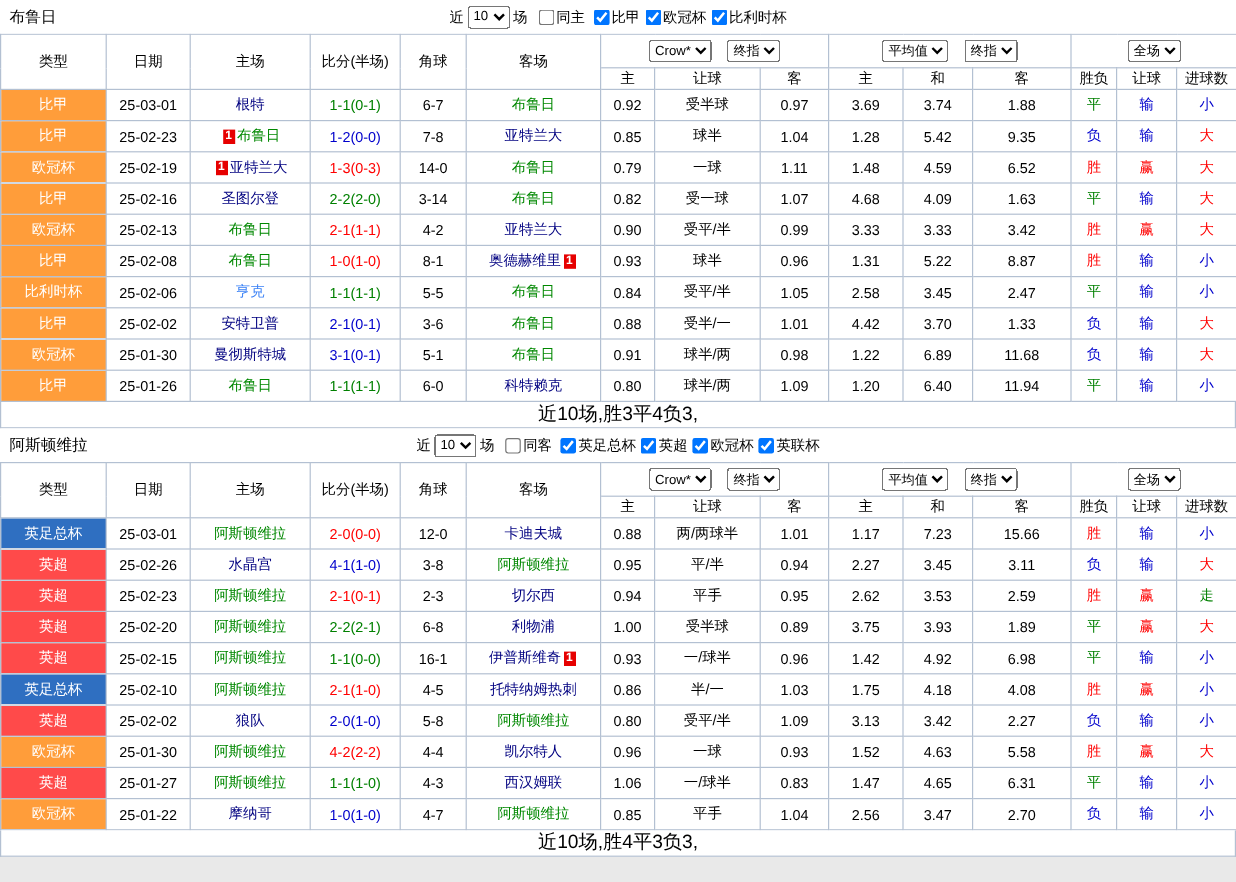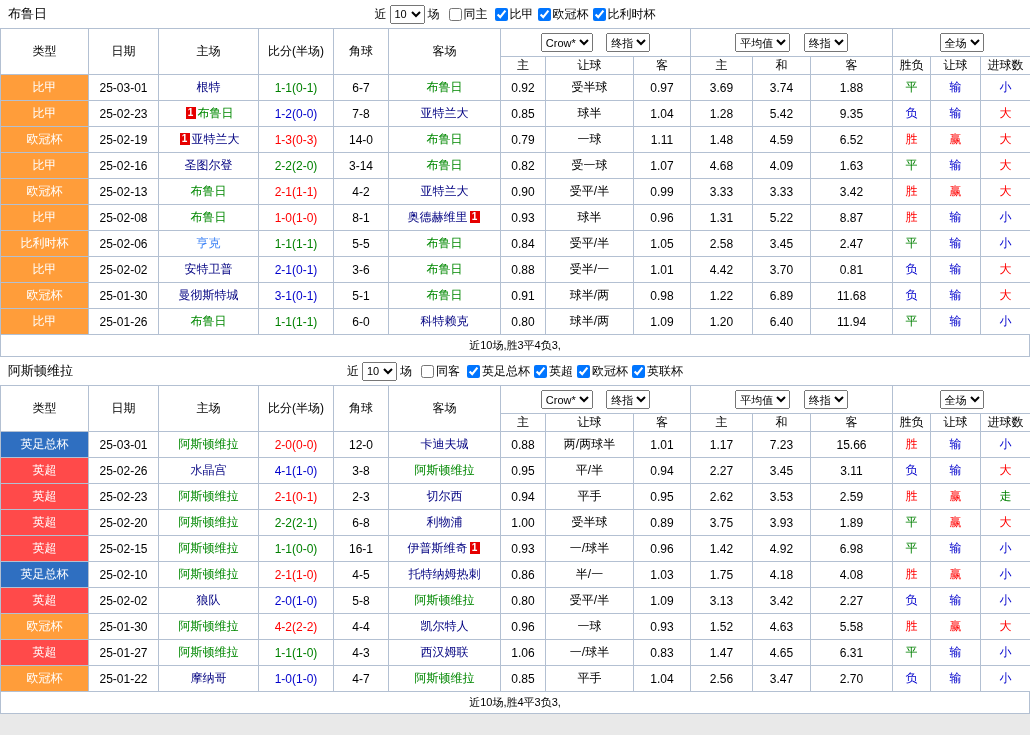--- a/index.html
+++ b/index.html
@@ -52,21 +52,21 @@
 
   .card-badge{
     display:inline-block; background:var(--card_red); color:#fff;
     font-size:10px; font-weight:bold; line-height:12px; height:12px;
     min-width:10px; padding:0 1px; margin:0 2px; vertical-align:1px;
   }
 
   
   .summary{
     height:22px; display:flex; align-items:center; justify-content:center; gap:5px;
-    font-size:11px; border:1px solid var(--grid_border); border-top:none; background:#fff;
+    font-size:16px; border:1px solid var(--grid_border); border-top:none; background:#fff;
   }
   .summary-stats{ color:var(--summary_red); }
 </style>
 </head>
 <body>
 
 <div class="page">
 
 
   <div id="sections">
@@ -279,21 +279,21 @@
     <td>25-02-02</td>
     <td><span style="color: rgb(0, 0, 128);">安特卫普</span></td>
     <td style="color: rgb(0, 0, 204);">2-1(0-1)</td>
     <td>3-6</td>
     <td><span style="color: rgb(0, 136, 0);">布鲁日</span></td>
     <td>0.88</td>
     <td>受半/一</td>
     <td>1.01</td>
     <td>4.42</td>
     <td>3.70</td>
-    <td>0.81</td>
+    <td>1.33</td>
     <td style="color: rgb(0, 0, 204);">负</td>
     <td style="color: rgb(0, 0, 204);">输</td>
     <td style="color: rgb(255, 0, 0);">大</td>
   </tr>
 
   <tr>
     <td class="league-cell" style="background: rgb(255, 157, 58);">欧冠杯</td>
     <td>25-01-30</td>
     <td><span style="color: rgb(0, 0, 128);">曼彻斯特城</span></td>
     <td style="color: rgb(0, 0, 204);">3-1(0-1)</td>

